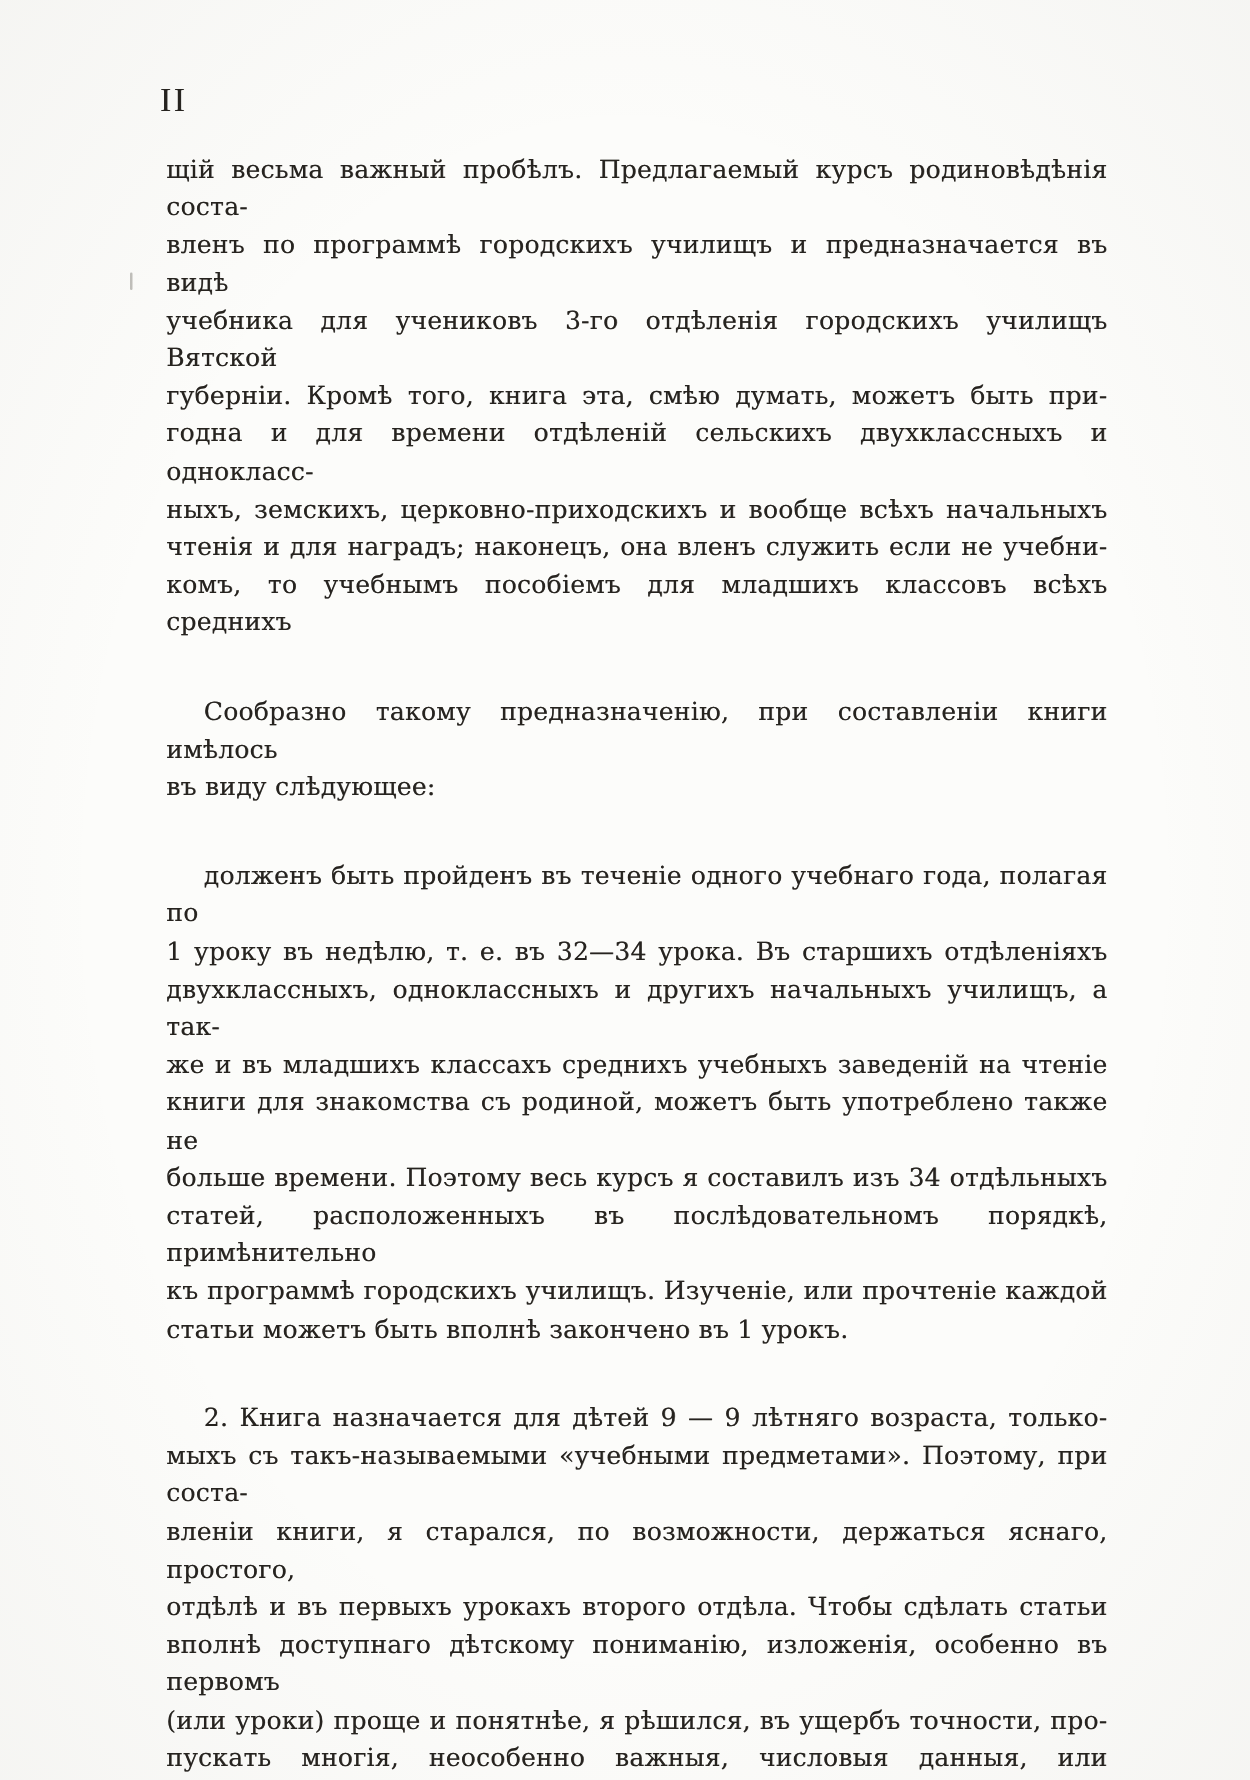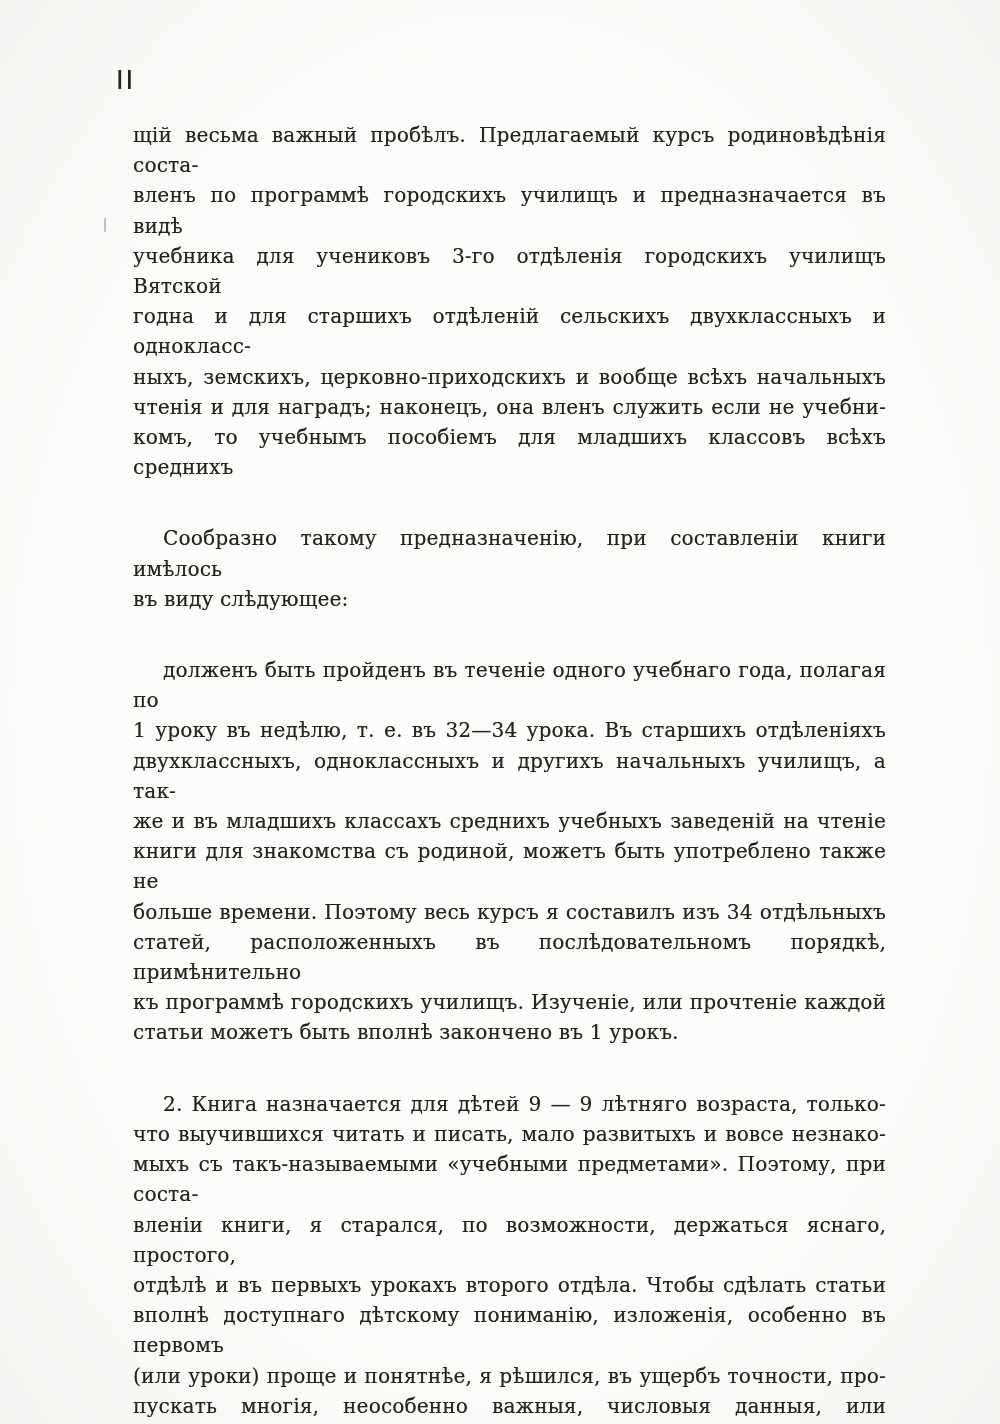--- a/index.html
+++ b/index.html
@@ -19,23 +19,23 @@
   }
   .scan-page {
     position: absolute;
     inset: 0;
     background:
       radial-gradient(ellipse at 50% 50%, rgba(255,255,255,0) 60%, rgba(120,115,105,0.05) 100%),
       var(--paper);
   }
   .page-number {
     position: absolute;
-    left: 116px;
+    left: 128px;
     top: 64px;
-    font-family: Liberation Sans, sans-serif;
+    font-family: Liberation Serif, serif;
     font-size: 27px;
     line-height: 32px;
     letter-spacing: 2px;
     color: var(--ink);
     text-shadow: 0.25px 0 0 rgba(38,35,31,0.55);
   }
   .text-block {
     position: absolute;
     left: 133px;
     top: 120px;
@@ -73,21 +73,22 @@
 <div class="scan-page">
   <div class="page-number">II</div>
 
   <div class="scan-artifact"></div>
 
   <div class="text-block">
       <div class="paragraph">
         <div class="line">щій весьма важный пробѣлъ. Предлагаемый курсъ родиновѣдѣнія соста-</div>
         <div class="line">вленъ по программѣ городскихъ училищъ и предназначается въ видѣ</div>
         <div class="line">учебника для учениковъ 3-го отдѣленія городскихъ училищъ Вятской</div>
-        <div class="line">годна и для старшихъ отдѣленій сельскихъ двухклассныхъ и однокласс-</div>
+        <div class="line">губерніи. Кромѣ того, книга эта, смѣю думать, можетъ быть при-</div>
+        <div class="line">годна и для времени отдѣленій сельскихъ двухклассныхъ и однокласс-</div>
         <div class="line">ныхъ, земскихъ, церковно-приходскихъ и вообще всѣхъ начальныхъ</div>
         <div class="line">чтенія и для наградъ; наконецъ, она вленъ служить если не учебни-</div>
         <div class="line">комъ, то учебнымъ пособіемъ для младшихъ классовъ всѣхъ среднихъ</div>
       </div>
       <div class="paragraph indent">
         <div class="line">Сообразно такому предназначенію, при составленіи книги имѣлось</div>
         <div class="line line-last">въ виду слѣдующее:</div>
       </div>
       <div class="paragraph indent">
         <div class="line">долженъ быть пройденъ въ теченіе одного учебнаго года, полагая по</div>
@@ -95,21 +96,20 @@
         <div class="line">двухклассныхъ, одноклассныхъ и другихъ начальныхъ училищъ, а так-</div>
         <div class="line">же и въ младшихъ классахъ среднихъ учебныхъ заведеній на чтеніе</div>
         <div class="line">книги для знакомства съ родиной, можетъ быть употреблено также не</div>
         <div class="line">больше времени. Поэтому весь курсъ я составилъ изъ 34 отдѣльныхъ</div>
         <div class="line">статей, расположенныхъ въ послѣдовательномъ порядкѣ, примѣнительно</div>
         <div class="line">къ программѣ городскихъ училищъ. Изученіе, или прочтеніе каждой</div>
         <div class="line line-last">статьи можетъ быть вполнѣ закончено въ 1 урокъ.</div>
       </div>
       <div class="paragraph indent">
         <div class="line">2. Книга назначается для дѣтей 9 — 9 лѣтняго возраста, только-</div>
-        <div class="line">что выучившихся читать и писать, мало развитыхъ и вовсе незнако-</div>
         <div class="line">мыхъ съ такъ-называемыми «учебными предметами». Поэтому, при соста-</div>
         <div class="line">вленіи книги, я старался, по возможности, держаться яснаго, простого,</div>
         <div class="line">отдѣлѣ и въ первыхъ урокахъ второго отдѣла. Чтобы сдѣлать статьи</div>
         <div class="line">вполнѣ доступнаго дѣтскому пониманію, изложенія, особенно въ первомъ</div>
         <div class="line">(или уроки) проще и понятнѣе, я рѣшился, въ ущербъ точности, про-</div>
         <div class="line">пускать многія, неособенно важныя, числовыя данныя, или обозначалъ</div>
       </div>
     </div>
 </div>
 

